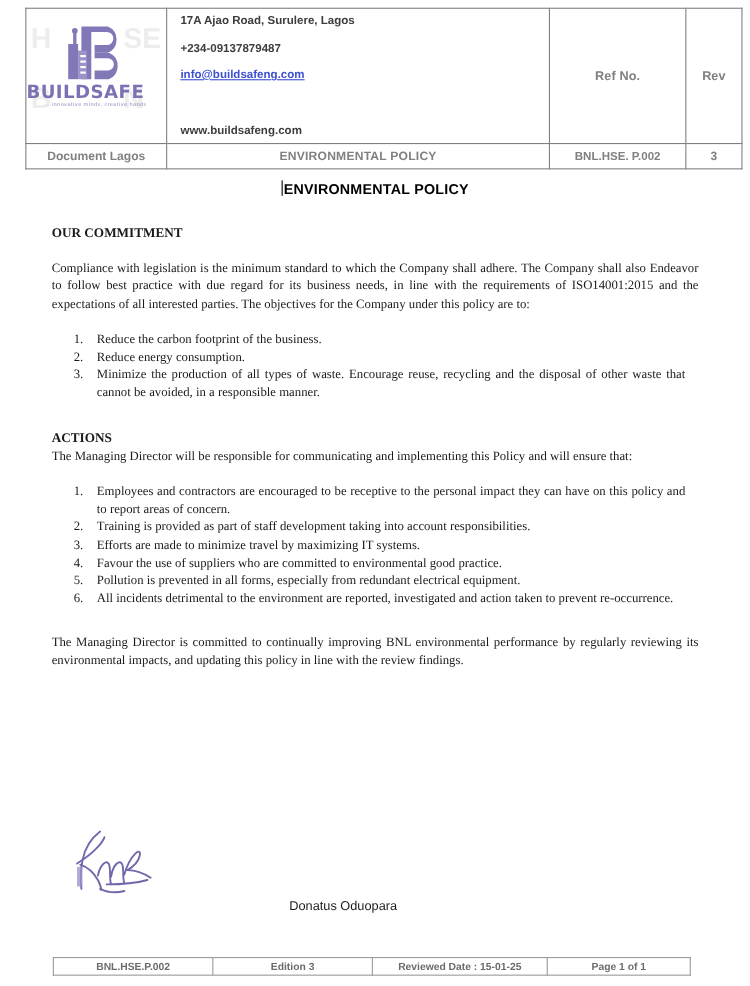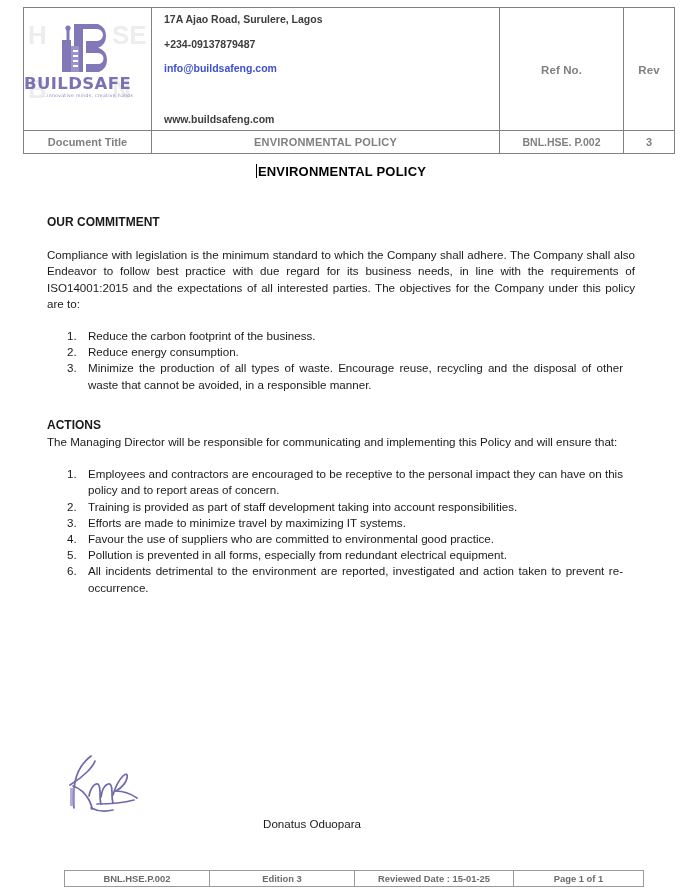--- a/index.html
+++ b/index.html
@@ -120,20 +120,21 @@
     font-size: 10.5px;
     font-weight: bold;
     color: #3d3d3d;
     line-height: 1;
     margin-bottom: 14px;
     font-family: "Liberation Sans", sans-serif;
   }
   .contact-line:last-child { margin-bottom: 0; margin-top: 40px; }
   .contact-link {
     color: #3c4fd0;
+    text-decoration: underline;
     margin-top: 15px;
   }
 
   
   .doc-heading {
     position: absolute;
     left: 0; top: 164px;
     width: 682px;
     text-align: center;
     font-size: 13px;
@@ -147,26 +148,26 @@
     height: 14px;
     background: #000;
     vertical-align: -2px;
     margin-right: 1px;
   }
 
   
   .body-area {
     position: absolute;
     left: 47px;
-    top: 214px;
+    top: 203px;
     width: 588px;
     font-size: 11.6px;
     line-height: 16.2px;
     color: #1a1a1a;
-    font-family: Liberation Sans, sans-serif;
+    font-family: Liberation Serif, serif;
   }
   .sec-head {
     font-weight: bold;
     font-size: 12px;
     margin: 0 0 1px 0;
   }
   .para {
     margin: 0;
     text-align: justify;
   }
@@ -217,21 +218,21 @@
     color: #1a1a1a;
     line-height: 16px;
   }
   .sig-date {
     font-size: 10px;
   }
 
   
   .footer-table {
     position: absolute;
-    left: 64px;
+    left: 48px;
     top: 870px;
     width: 575px;
     border-collapse: collapse;
     table-layout: fixed;
     padding-left: 12px;
   }
   .footer-table td {
     border: 1px solid #9a9a9a;
     height: 15px;
     text-align: center;
@@ -289,21 +290,21 @@
     <td class="cell-ref">
       <span class="hdr-label">Ref No.</span>
     </td>
 
     <td class="cell-rev">
       <span class="hdr-label">Rev</span>
     </td>
   </tr>
 
   <tr class="row2">
-    <td class="cell-doctitle">Document Title</td>
+    <td class="cell-doctitle">Document Lagos</td>
     <td class="cell-doctitle-val">ENVIRONMENTAL POLICY</td>
     <td class="cell-ref-val">BNL.HSE. P.002</td>
     <td class="cell-rev-val">3</td>
   </tr>
 </tbody>
   </table>
 
 <div class="doc-heading"><span class="caret"></span><span>ENVIRONMENTAL POLICY</span></div>
 
 <div class="body-area">
@@ -335,20 +336,21 @@
     <li style="text-align:left;">Training is provided as part of staff development taking into account responsibilities.</li>
     <li style="text-align:left;">Efforts are made to minimize travel by maximizing IT systems.</li>
     <li style="text-align:left;">Favour the use of suppliers who are committed to environmental good practice.</li>
     <li style="text-align:left;">Pollution is prevented in all forms, especially from redundant electrical equipment.</li>
     <li>All incidents detrimental to the environment are reported, investigated and action taken to prevent re-occurrence.</li>
   </ol>
 
   <div class="gap-lg"></div>
   <div class="gap-sm"></div>
 
+  <p class="para">The Managing Director is committed to continually improving BNL environmental performance by regularly reviewing its environmental impacts, and updating this policy in line with the review findings.</p>
 </div>
 
 <div class="sig-block">
   <svg class="sig-svg" width="110" height="62" viewBox="0 0 110 62">
     <g fill="none" stroke="#6f68ab" stroke-width="1.7" stroke-linecap="round" stroke-linejoin="round">
       <path d="M30 4 C22 10 16 20 14 30 C12 40 12 48 13 56"></path>
       <path d="M9 33 C14 30 20 26 26 20 C30 16 33 12 34 9"></path>
       <path d="M12 34 C18 36 24 41 28 48 C30 52 31 55 31 57"></path>
       <path d="M28 44 C29 38 32 33 35 32 C38 31 39 35 39 40 C39 45 39 49 40 52"></path>
       <path d="M40 45 C41 38 44 33 47 32 C50 31 51 35 51 40 C51 45 51 48 52 51"></path>

